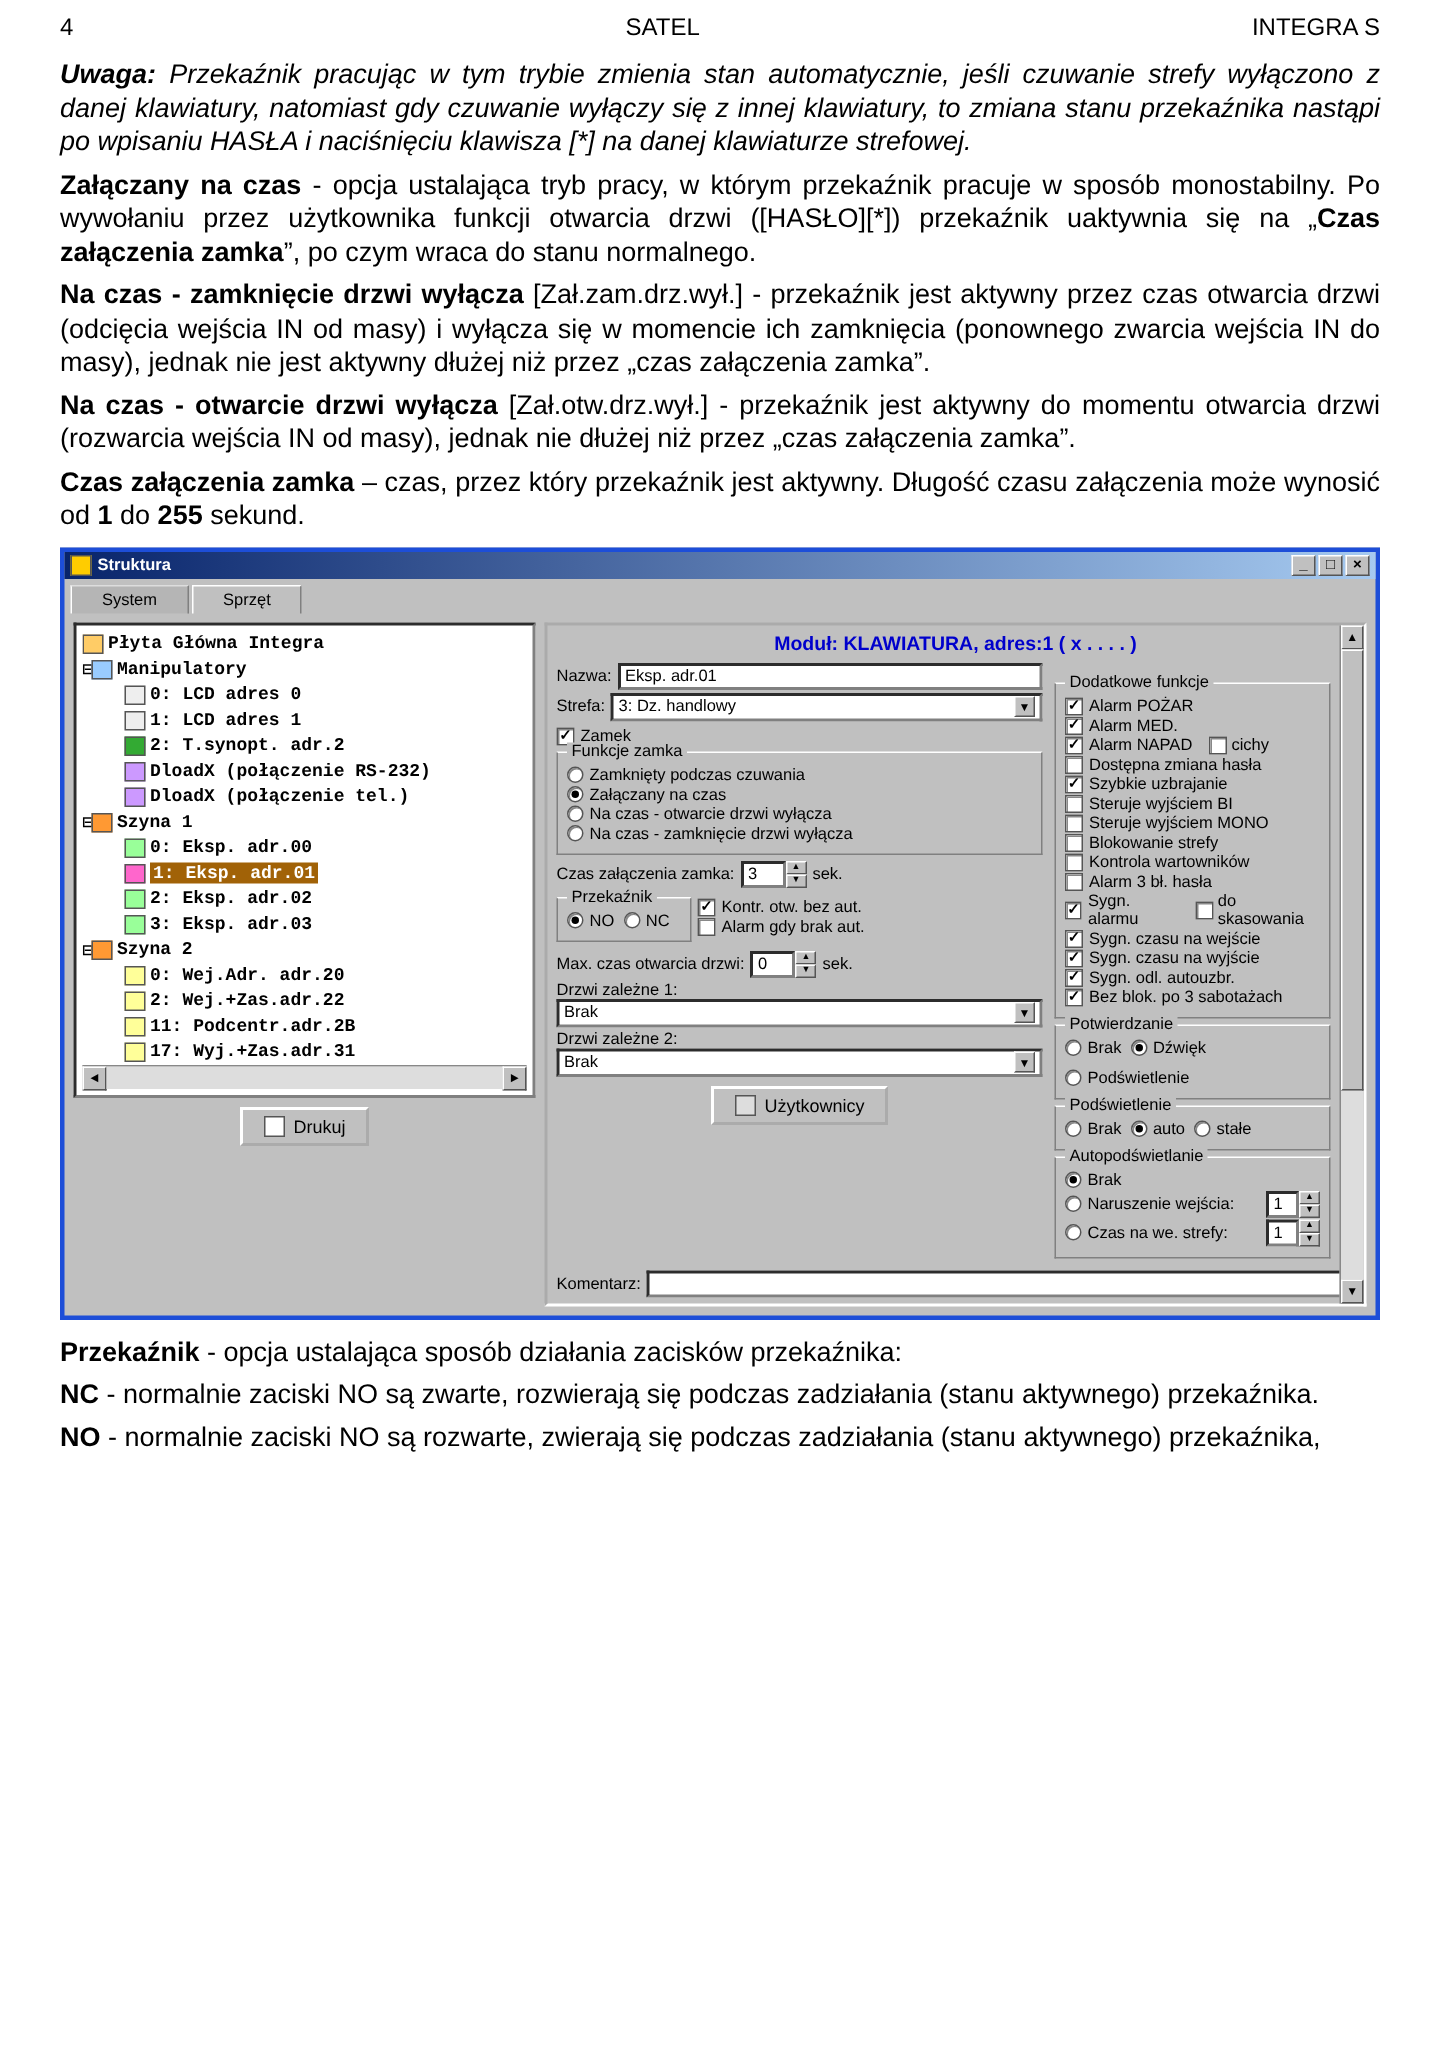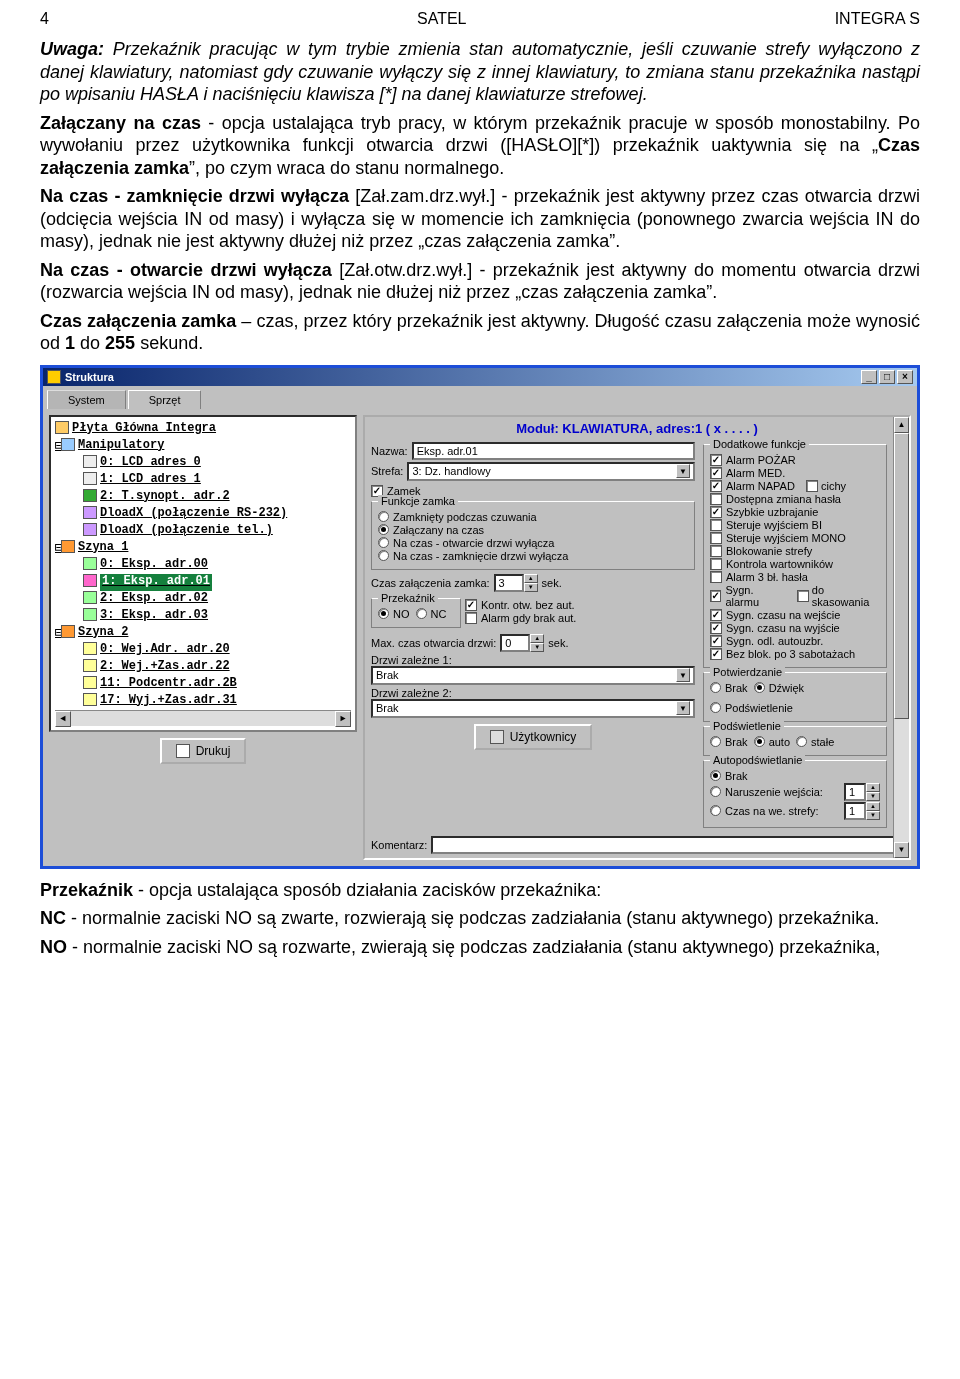--- a/index.html
+++ b/index.html
@@ -54,33 +54,33 @@
     padding: 4px;
     font-family: "Courier New", monospace;
     font-size: 12px;
     font-weight: bold;
     overflow: hidden;
     position: relative;
     display: flex;
     flex-direction: column;
   }
   .tree { flex: 1; overflow:auto; }
-  .tree-row { display: flex; height: 17px; white-space: nowrap; text-decoration: underline; }
+  .tree-row { display: flex; align-items: center; height: 17px; white-space: nowrap; }
   .tree-pad { display:inline-block; }
   .tree-icon { width:14px; height:13px; display:inline-block; margin-right:3px; border:1px solid #555; }
   .ic-main { background:#ffcc66; }
   .ic-grp { background:#99ccff; }
   .ic-lcd { background:#eee; }
   .ic-tl { background:#33aa33; }
   .ic-dl { background:#cc99ff; }
   .ic-bus { background:#ff9933; }
   .ic-mod { background:#99ff99; }
   .ic-mod2 { background:#ffff99; }
   .ic-sel { background:#ff66cc; }
-  .selected { background:#15803d; color:#fff; }
+  .selected { background:#a16207; color:#fff; }
   .hscroll { height:16px; background:#c0c0c0; border-top:1px solid #888; display:flex; }
   .hs-btn { width:16px; height:16px; background:#c0c0c0; border:1px solid #fff; border-right-color:#555; border-bottom-color:#555; text-align:center; font-size:9px; line-height:14px; }
   .hs-track { flex:1; background:#ddd; }
 
   .left-footer { text-align:center; padding: 6px 0 2px 0; }
   .btn3d {
     display:inline-flex; align-items:center; gap:6px;
     background:#c0c0c0; border:2px outset #fff;
     padding: 4px 14px; font-size:12px; cursor:default;
   }
@@ -387,21 +387,21 @@
             </div>
 
             <div style="text-align:center; margin-top:6px;">
               <span class="btn3d">
                 <span class="btn-icon bi-kp"></span>
                 <span>Użytkownicy</span>
               </span>
             </div>
           </div>
 
-          <div class="colR" style="padding-right:16px;">
+          <div class="colR" style="padding-right:16px;margin-top:11px;">
             <div class="grp">
               <span class="grp-title">Dodatkowe funkcje</span>
               <div class="chk">
                   <span class="chk-box">✓</span>
                   <span>Alarm POŻAR</span>
                 </div>
               <div class="chk">
                   <span class="chk-box">✓</span>
                   <span>Alarm MED.</span>
                 </div>

